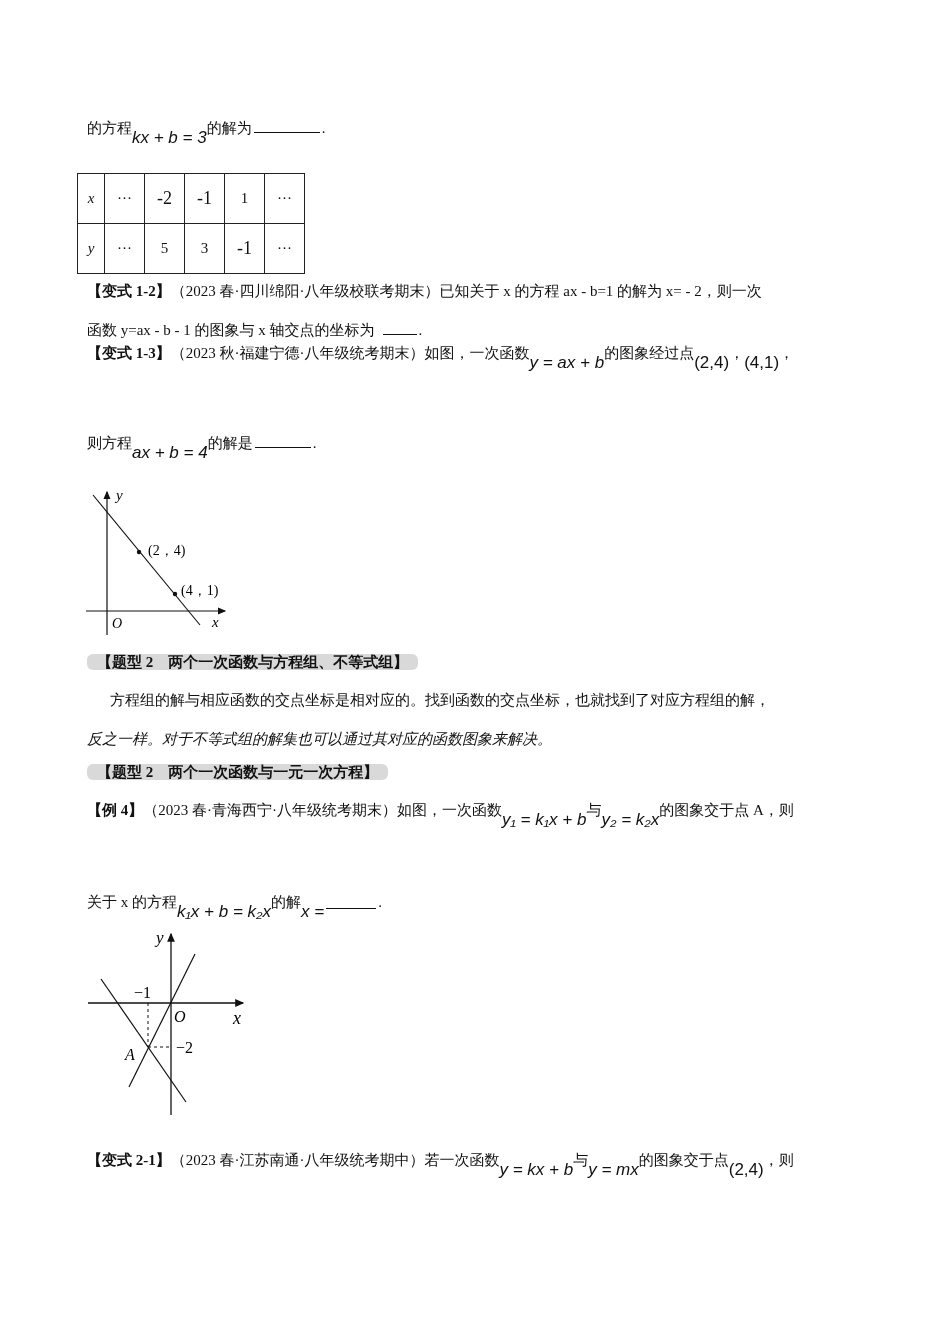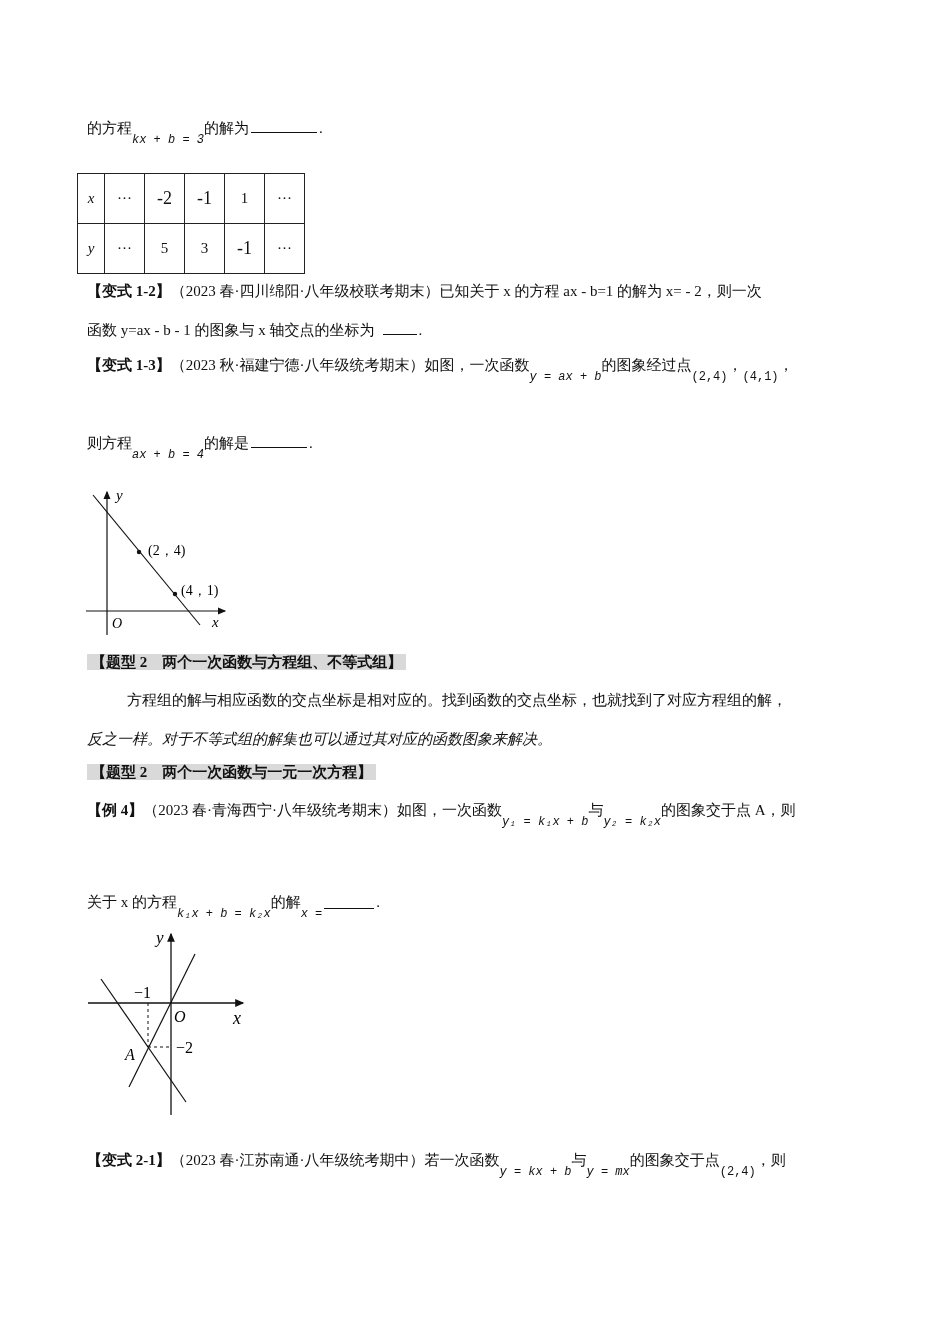--- a/index.html
+++ b/index.html
@@ -3,25 +3,25 @@
 <meta charset="utf-8">
 <style>
   html, body { margin: 0; padding: 0; background: #ffffff; }
   body {
     width: 950px; height: 1344px; position: relative; overflow: hidden;
     font-family: "Liberation Serif", "DejaVu Serif", serif;
     color: #111; font-size: 15px;
   }
   .abs { position: absolute; white-space: nowrap; }
   .line { position: absolute; left: 87px; white-space: nowrap; font-size: 15px; line-height: 20px; }
-  .math { font-family: Liberation Mono, monospace; font-style: italic; font-size: 12px; position: relative; }
+  .math { font-family: Liberation Sans, sans-serif; font-style: italic; font-size: 17px; position: relative; }
   .math.low { top: 10px; }
   .blank { display: inline-block; border-bottom: 1.3px solid #111; vertical-align: baseline; height: 1px; margin: 0 2px; }
   .bold { font-weight: bold; margin-top: 18px; }
-  .heading { background: #d9d9d9; font-weight: bold; padding: 0 4px; }
+  .heading { background: #d9d9d9; font-weight: bold; padding: 0 10px; border-radius: 6px; }
   table.xy { position: absolute; left: 77px; top: 173px; border-collapse: collapse; }
   table.xy td { border: 1.3px solid #222; width: 39px; height: 49px; text-align: center; font-size: 15px; padding: 0; }
   table.xy td.lbl { width: 26px; font-style: italic; }
   table.xy td.big { font-size: 18px; }
   svg text { font-family: "Liberation Serif", serif; }
 </style>
 </head>
 <body>
 
 <div class="line" style="top:118px;">
@@ -49,21 +49,21 @@
 </tbody>
   </table>
 
 <div class="line" style="top:281px;">
   <span class="bold">【变式 1-2】</span><span>（2023 春·四川绵阳·八年级校联考期末）</span><span>已知关于 x 的方程 ax - b=1 的解为 x= - 2，则一次</span>
 </div>
 <div class="line" style="top:320px;">
   <span>函数 y=ax - b - 1 的图象与 x 轴交点的坐标为</span><span class="blank" style="width:34px;margin-left:8px;"></span><span>.</span>
 </div>
 
-<div class="line" style="top:355px;">
+<div class="line" style="top:343px;">
   <span class="bold">【变式 1-3】</span><span>（2023 秋·福建宁德·八年级统考期末）</span><span>如图，一次函数</span><span class="math low">y = ax + b</span><span>的图象经过点</span><span class="math low" style="font-style:normal;">(2,4)</span><span>，</span><span class="math low" style="font-style:normal;">(4,1)</span><span>，</span>
 </div>
 <div class="line" style="top:433px;text-align:right;">
   <span>则方程</span><span class="math low">ax + b = 4</span><span>的解是</span><span class="blank" style="width:56px;"></span><span>.</span>
 </div>
 
 <svg class="abs" style="left:80px;top:480px;" width="170" height="160">
   <defs>
     <marker id="arr" markerWidth="8" markerHeight="8" refX="6" refY="4" orient="auto">
       <path d="M0,1 L7,4 L0,7 Z" fill="#111"></path>
@@ -77,21 +77,21 @@
   <text x="36" y="20" font-size="15" font-style="italic">y</text>
   <text x="132" y="147" font-size="15" font-style="italic">x</text>
   <text x="32" y="148" font-size="14" font-style="italic">O</text>
   <text x="68" y="75" font-size="14">(2，4)</text>
   <text x="101" y="115" font-size="14">(4，1)</text>
 </svg>
 
 <div class="line" style="top:652px;">
   <span class="heading">【题型 2　两个一次函数与方程组、不等式组】</span>
 </div>
-<div class="line" style="top:690px;left:127px;">
+<div class="line" style="top:690px;left:110px;">
   <span>方程组的解与相应函数的交点坐标是相对应的。找到函数的交点坐标，也就找到了对应方程组的解，</span>
 </div>
 <div class="line" style="top:729px;font-style:italic;">
   <span>反之一样。对于不等式组的解集也可以通过其对应的函数图象来解决。</span>
 </div>
 
 <div class="line" style="top:762px;">
   <span class="heading">【题型 2　两个一次函数与一元一次方程】</span>
 </div>
 

